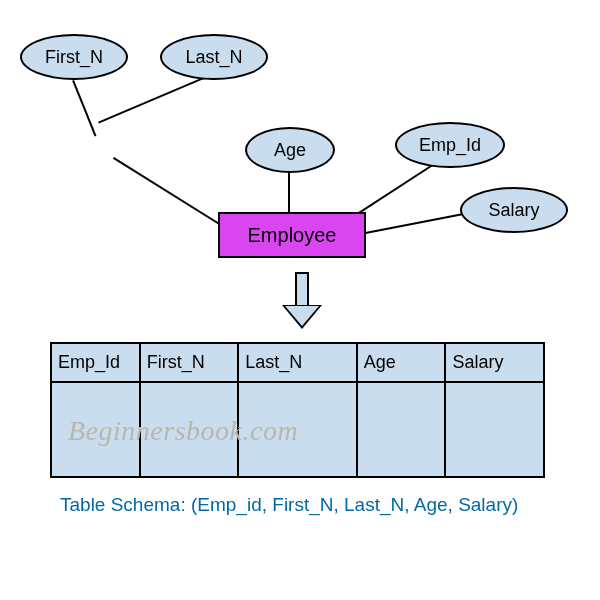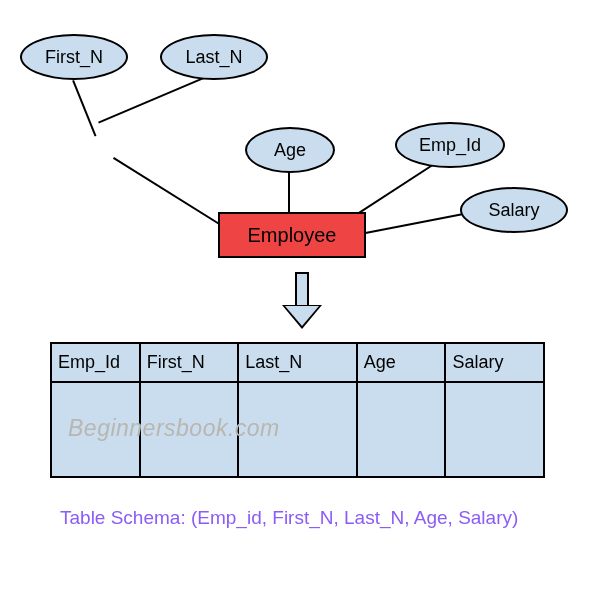--- a/index.html
+++ b/index.html
@@ -23,21 +23,21 @@
     border: 2px solid #000;
     border-radius: 50%;
     display: flex;
     align-items: center;
     justify-content: center;
     font-size: 18px;
     color: #000;
   }
   .rect {
     position: absolute;
-    background: #ef4444;
+    background: #d946ef;
     border: 2px solid #000;
     display: flex;
     align-items: center;
     justify-content: center;
     font-size: 20px;
     color: #000;
   }
   .underline { }
   .line {
     position: absolute;
@@ -104,33 +104,33 @@
     height: 38px;
   }
   td {
     background: #c9ddef;
     height: 95px;
   }
   .watermark {
     position: absolute;
     left: 68px;
     top: 403px;
-    font-family: Liberation Sans, sans-serif;
+    font-family: Liberation Serif, serif;
     font-style: italic;
-    font-size: 23px;
+    font-size: 28px;
     color: #b9b6b0;
     letter-spacing: 0.5px;
     pointer-events: none;
   }
   .schema-text {
     position: absolute;
     left: 60px;
-    top: 495px;
+    top: 482px;
     font-size: 19px;
-    color: #8b5cf6;
+    color: #0369a1;
   }
 </style>
 </head>
 <body>
 
 <div class="canvas">
 
   <div class="line" style="left:74px; top:68px; width:60px; transform:rotate(68deg);"></div>
   <div class="line" style="left:225px; top:58px; width:137px; transform:rotate(157deg);"></div>
   <div class="line" style="left:114px; top:145px; width:130px; transform:rotate(32deg);"></div>

